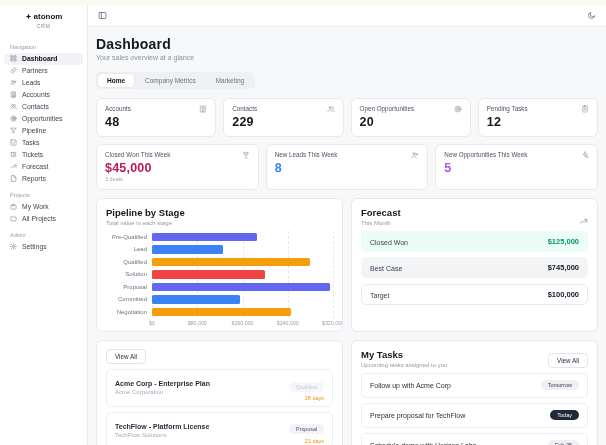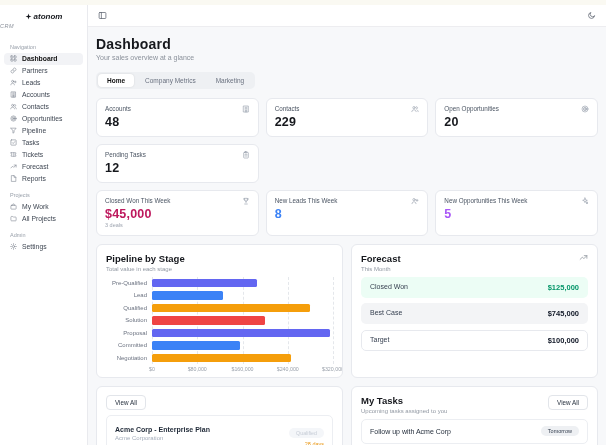--- a/index.html
+++ b/index.html
@@ -7,21 +7,21 @@
   body {
     font-family:"Liberation Sans","DejaVu Sans",sans-serif;
     background:#f7f8fa; color:#16181d; display:flex;
     border-top:5px solid #faf9f2;
   }
   svg { display:block; }
   .ico svg { width:100%; height:100%; fill:none; stroke:currentColor; stroke-width:2; stroke-linecap:round; stroke-linejoin:round; }
 
   
   .sidebar { width:88px; background:#fff; border-right:1px solid #e9eaee; flex-shrink:0; padding-top:7px; }
-  .brand { text-align:left; padding-bottom:8px;font-style:italic; }
+  .brand { text-align:center; padding-bottom:8px; }
   .brand-row { display:flex; align-items:center; justify-content:center; gap:2px; }
   .brand-logo { width:7px; height:7px; color:#16181d; }
   .brand-name { font-size:8px; font-weight:bold; color:#16181d; }
   .brand-sub { font-size:5.5px; color:#8b919b; margin-top:1.5px; letter-spacing:.5px; }
   .nav-section-label { font-size:5.5px; color:#9aa1ab; padding:7px 10px 3px; }
   .nav-item { display:flex; align-items:center; gap:5px; padding:2.5px 6px; margin:0 4px; border-radius:4px; font-size:6.8px; color:#3f4753; cursor:pointer; }
   .nav-item.active { background:#f2f3f6; color:#111; font-weight:bold; }
   .nav-ico { width:7px; height:7px; color:#7d8490; flex-shrink:0; }
 
   
@@ -29,53 +29,53 @@
   .topbar { height:22px; background:#fff; border-bottom:1px solid #ededf0; display:flex; align-items:center; justify-content:space-between; padding:0 10px; flex-shrink:0; }
   .topbar-btn { width:9px; height:9px; color:#5f6672; cursor:pointer; background:none; border:none; padding:0; }
   .content { flex:1; padding:9px 8px; overflow:hidden; }
   .page-title { font-size:14px; font-weight:bold; letter-spacing:.2px; }
   .page-sub { font-size:7px; color:#8b919b; margin:2px 0 8px; }
 
   .tabs { display:inline-flex; background:#eef0f3; border-radius:5px; padding:2px; gap:2px; margin-bottom:9px; }
   .tab { font-size:6.5px; padding:3px 9px; border-radius:4px; color:#6b7280; cursor:pointer; white-space:nowrap; }
   .tab.active { background:#fff; color:#111; font-weight:bold; box-shadow:0 0 2px rgba(0,0,0,.12); }
 
-  .stats { display:grid; grid-template-columns:repeat(3,1fr); gap:7px; margin-bottom:7px;border-radius:19px; }
+  .stats { display:grid; grid-template-columns:repeat(4,1fr); gap:7px; margin-bottom:7px;border-radius:19px; }
   .weekly { display:grid; grid-template-columns:repeat(3,1fr); gap:7px; margin-bottom:8px; }
   .card { background:#fff; border:1px solid #e7e9ee; border-radius:6px; padding:6px 8px 7px; }
   .card-top { display:flex; justify-content:space-between; align-items:flex-start; }
   .card-label { font-size:6.3px; color:#4b5563; }
   .card-ico { width:8px; height:8px; color:#9ca3af; }
   .card-value { font-size:12.5px; font-weight:bold; margin-top:2px; letter-spacing:.2px; }
   .card-sub { font-size:5.5px; color:#9ca3af; margin-top:1px; }
 
   .two-col { display:grid; grid-template-columns:1fr 1fr; gap:8px; margin-bottom:8px; }
   .panel { background:#fff; border:1px solid #e7e9ee; border-radius:6px; padding:8px 9px; }
   .mid { height:134px; overflow:hidden; }
   .bottom { min-height:150px; }
-  .panel-head { display:flex; justify-content:space-between; align-items:flex-start; margin-bottom:5px; }
+  .panel-head { display:flex; justify-content:space-between; align-items:flex-end; margin-bottom:5px; }
   .panel-title { font-size:9.5px; font-weight:bold; display:flex; align-items:center; gap:3px; }
   .panel-sub { font-size:6px; color:#9299a3; margin-top:1.5px; }
   .warn-ico { width:9px; height:9px; color:#f59e0b; }
   .trend-ico { width:9px; height:9px; color:#8b919b; }
   .view-all { font-size:6.3px; border:1px solid #e2e5ea; border-radius:4px; padding:3px 8px; background:#fff; color:#1f2937; cursor:pointer; font-family:inherit; }
 
   
   .chart-area { display:flex; margin-top:5px; }
   .chart-cats { display:flex; flex-direction:column; width:46px; flex-shrink:0; }
   .chart-cat { height:12.5px; display:flex; align-items:center; justify-content:flex-end; font-size:6px; color:#6b7280; padding-right:5px; }
   .chart-bars { flex:1; position:relative; }
   .gridline { position:absolute; top:0; bottom:0; border-left:1px dashed #e4e7eb; }
   .bar-row { height:12.5px; display:flex; align-items:center; position:relative; }
   .bar { height:8.5px; border-radius:1.5px; }
   .x-axis { position:relative; height:8px; margin-left:46px; margin-top:2px; }
   .x-tick { position:absolute; transform:translateX(-50%); font-size:5.3px; color:#9aa1ab; white-space:nowrap; }
 
   
-  .f-row { display:flex; justify-content:space-between; align-items:flex-start; border-radius:5px; padding:5px 8px; margin-bottom:5.5px; border:1px solid transparent; }
+  .f-row { display:flex; justify-content:space-between; align-items:flex-end; border-radius:5px; padding:5px 8px; margin-bottom:5.5px; border:1px solid transparent; }
   .f-label { font-size:7px; color:#374151; }
   .f-value { font-size:7.5px; font-weight:bold; }
 
   
   .s-item { border:1px solid #eceef2; border-radius:5px; padding:4.5px 8px; margin-bottom:5px; display:flex; justify-content:space-between; align-items:center; cursor:pointer; }
   .s-name { font-size:7px; color:#1f2937; font-weight:bold; }
   .s-company { font-size:6px; color:#a4adbb; margin-top:2px; }
   .s-right { text-align:right; }
   .badge { display:inline-block; font-size:5.3px; padding:2px 7px; border-radius:7px; background:#f1f3f6; color:#4b5563; }
   .badge.muted { color:#c6ccd6; background:#f4f6f9; }

